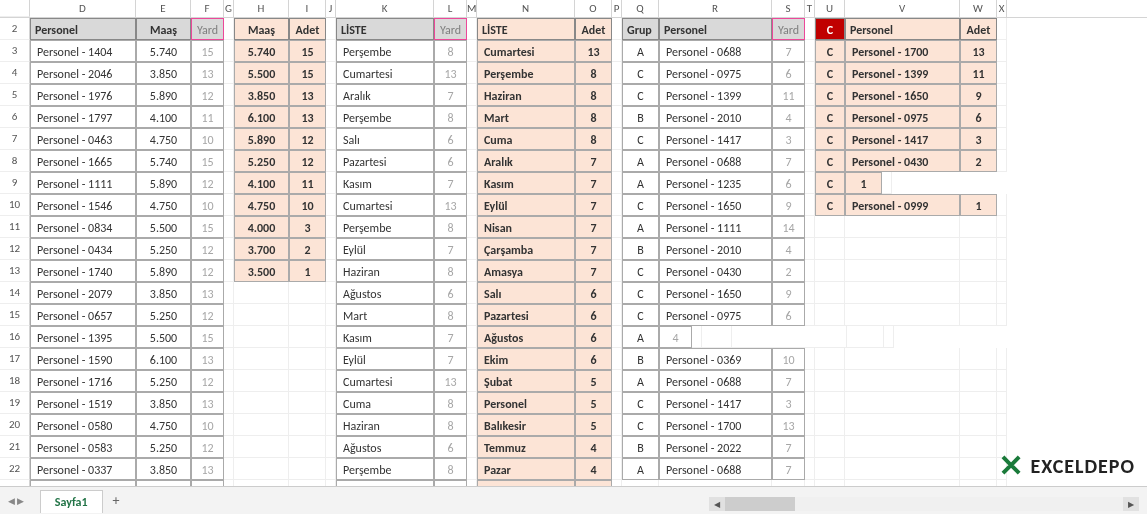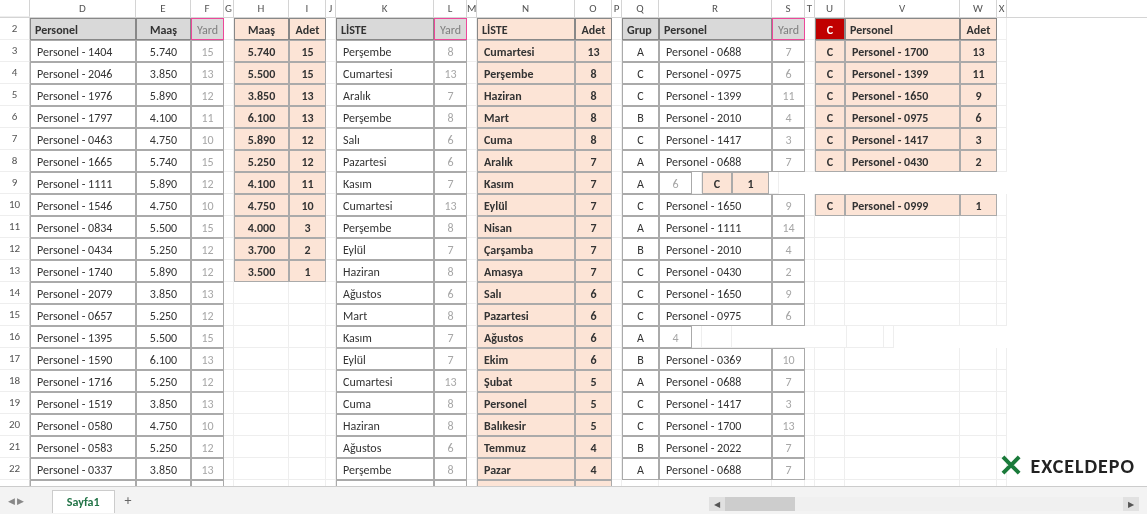--- a/index.html
+++ b/index.html
@@ -37,21 +37,21 @@
   .bcell.tan { background: #fce4d6; font-weight: bold; }
   .bcell.tan-num { background: #fce4d6; font-weight: bold; text-align:center; }
   .bcell.bold { font-weight: bold; }
   .bcell.center { text-align: center; }
 
   
   .tabbar { position: absolute; bottom: 0; left: 0; right: 0; height: 28px; background: #f3f3f3; border-top: 1px solid #ccc; display: flex; align-items: center; }
   .tab-nav { display:flex; gap:2px; padding:0 8px; }
   .tab-nav span { font-size: 9px; color: #888; cursor: default; }
   .tabs { display: flex; align-items: flex-end; }
-  .tab { padding: 4px 14px; background: #fff; border: 1px solid #ccc; border-bottom: none; font-size: 12px; color: #217346; font-weight: bold; margin-left: 20px; }
+  .tab { padding: 4px 14px; background: #fff; border: 1px solid #ccc; border-bottom: none; font-size: 12px; color: #217346; font-weight: bold; margin-left: 8px; }
   .tab-add { padding: 4px 10px; color: #666; font-size: 14px; cursor: default; }
 
   
   .hscroll { position: absolute; bottom: 0; right: 8px; height: 20px; width: 430px; display: flex; align-items: center; }
   .hscroll .btn { width: 16px; height: 14px; background: #e1e1e1; font-size: 8px; text-align: center; line-height: 14px; color: #555; }
   .hscroll .track { flex: 1; height: 14px; background: #f0f0f0; position: relative; }
   .hscroll .thumb { position: absolute; left: 0; width: 70px; height: 14px; background: #cdcdcd; }
 
   
   .watermark { position: absolute; right: 12px; bottom: 30px; font-size: 20px; font-weight: bold; color: #222; letter-spacing: 1px; display:flex; align-items:center; gap:6px; }
@@ -267,20 +267,21 @@
           <div class="cell cH bcell tan center bold">4.100</div>
           <div class="cell cI bcell tan-num">11</div>
           <div class="cell cJ"></div>
           <div class="cell cK bcell">Kasım</div>
           <div class="cell cL bcell gray center">7</div>
           <div class="cell cM"></div>
           <div class="cell cN bcell tan bold">Kasım</div>
           <div class="cell cO bcell tan-num">7</div>
           <div class="cell cP"></div>
           <div class="cell cQ bcell center">A</div>
+          <div class="cell cR bcell">Personel - 1235</div>
           <div class="cell cS bcell gray center">6</div>
           <div class="cell cT"></div>
           <div class="cell cU bcell tan-num bold">C</div>
           <div class="cell cW bcell tan-num">1</div>
           <div class="cell cX"></div>
         </div>
         <div class="row">
           <div class="rownum">10</div>
           <div class="cell cD bcell">Personel - 1546</div>
           <div class="cell cE bcell center">4.750</div>

